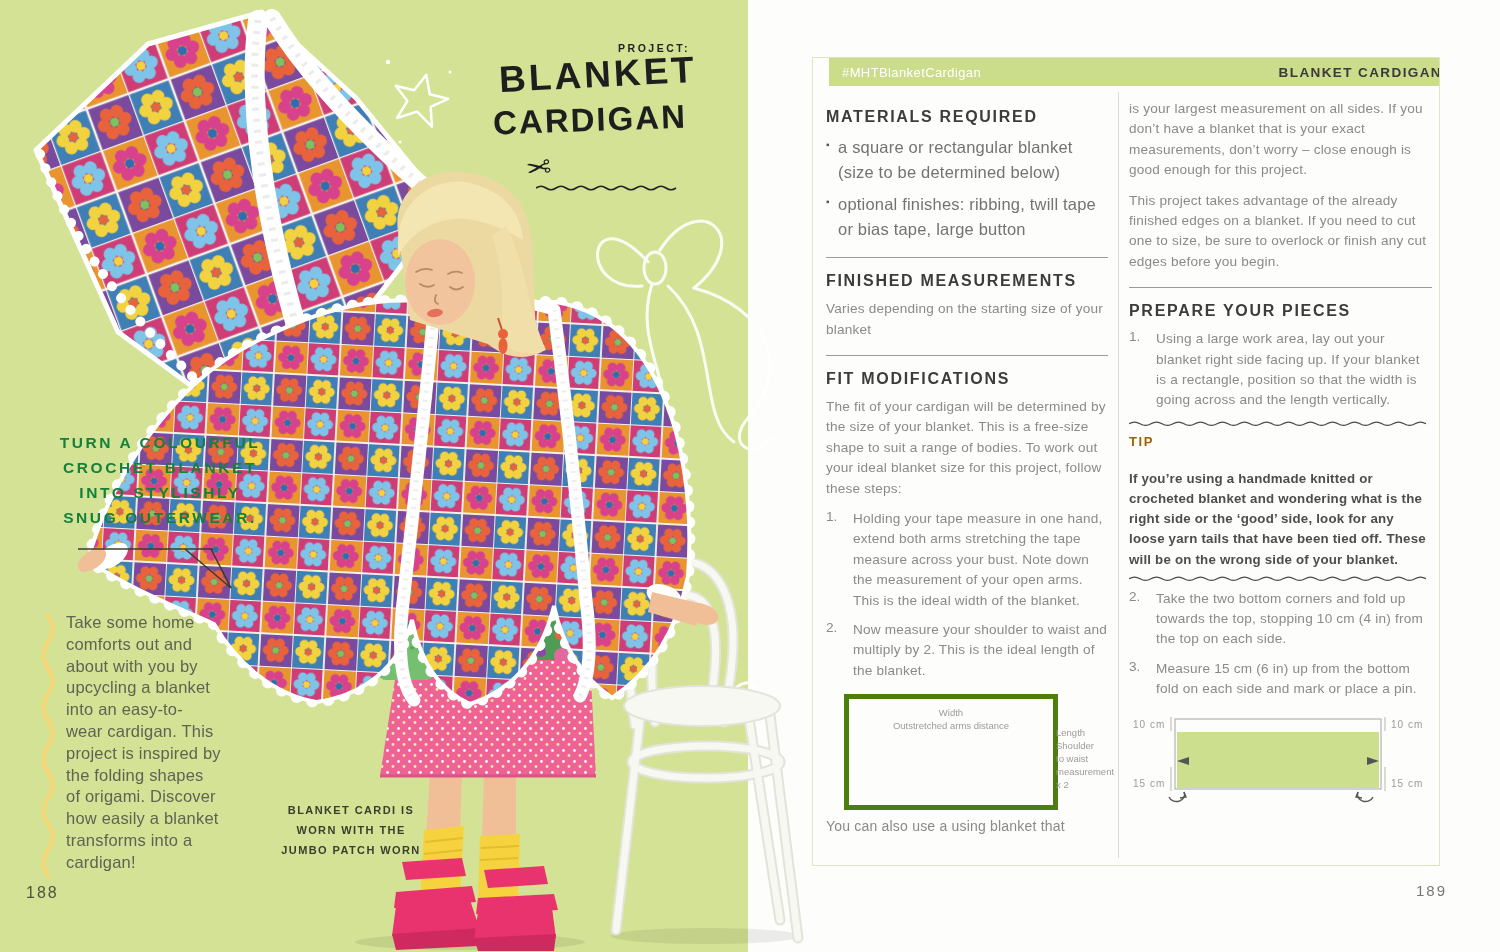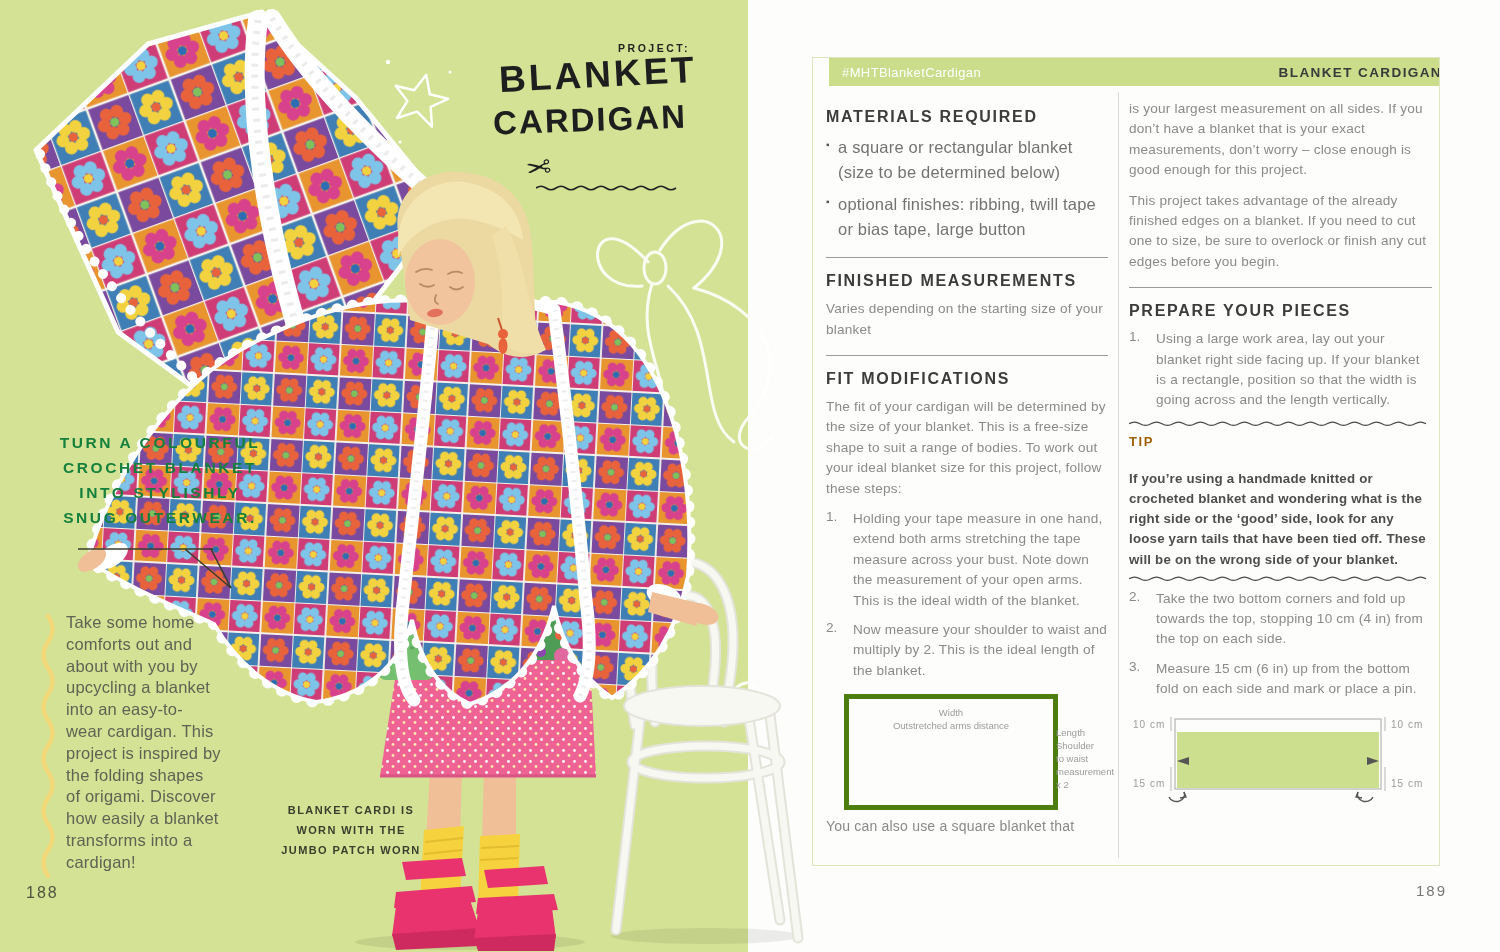--- a/index.html
+++ b/index.html
@@ -344,21 +344,21 @@
           <div class="d1-box">
             <div class="d1-w">Width</div>
             <div class="d1-ws">Outstretched arms distance</div>
           </div>
           <div class="d1-len">Length
 Shoulder
 to waist
 measurement
 x 2</div>
         </div>
-        <p class="footer-p">You can also use a square blanket that</p>
+        <p class="footer-p">You can also use a using blanket that</p>
       </div>
 
       <div class="col col2">
         <p class="body-p">is your largest measurement on all sides. If you don’t have a blanket that is your exact measurements, don’t worry – close enough is good enough for this project.</p>
         <p class="body-p">This project takes advantage of the already finished edges on a blanket. If you need to cut one to size, be sure to overlock or finish any cut edges before you begin.</p>
         <hr class="rule">
         <h3 class="h">PREPARE YOUR PIECES</h3>
         <div class="step">
           <span class="num">1.</span>
           <span class="txt">Using a large work area, lay out your blanket right side facing up. If your blanket is a rectangle, position so that the width is going across and the length vertically.</span>

